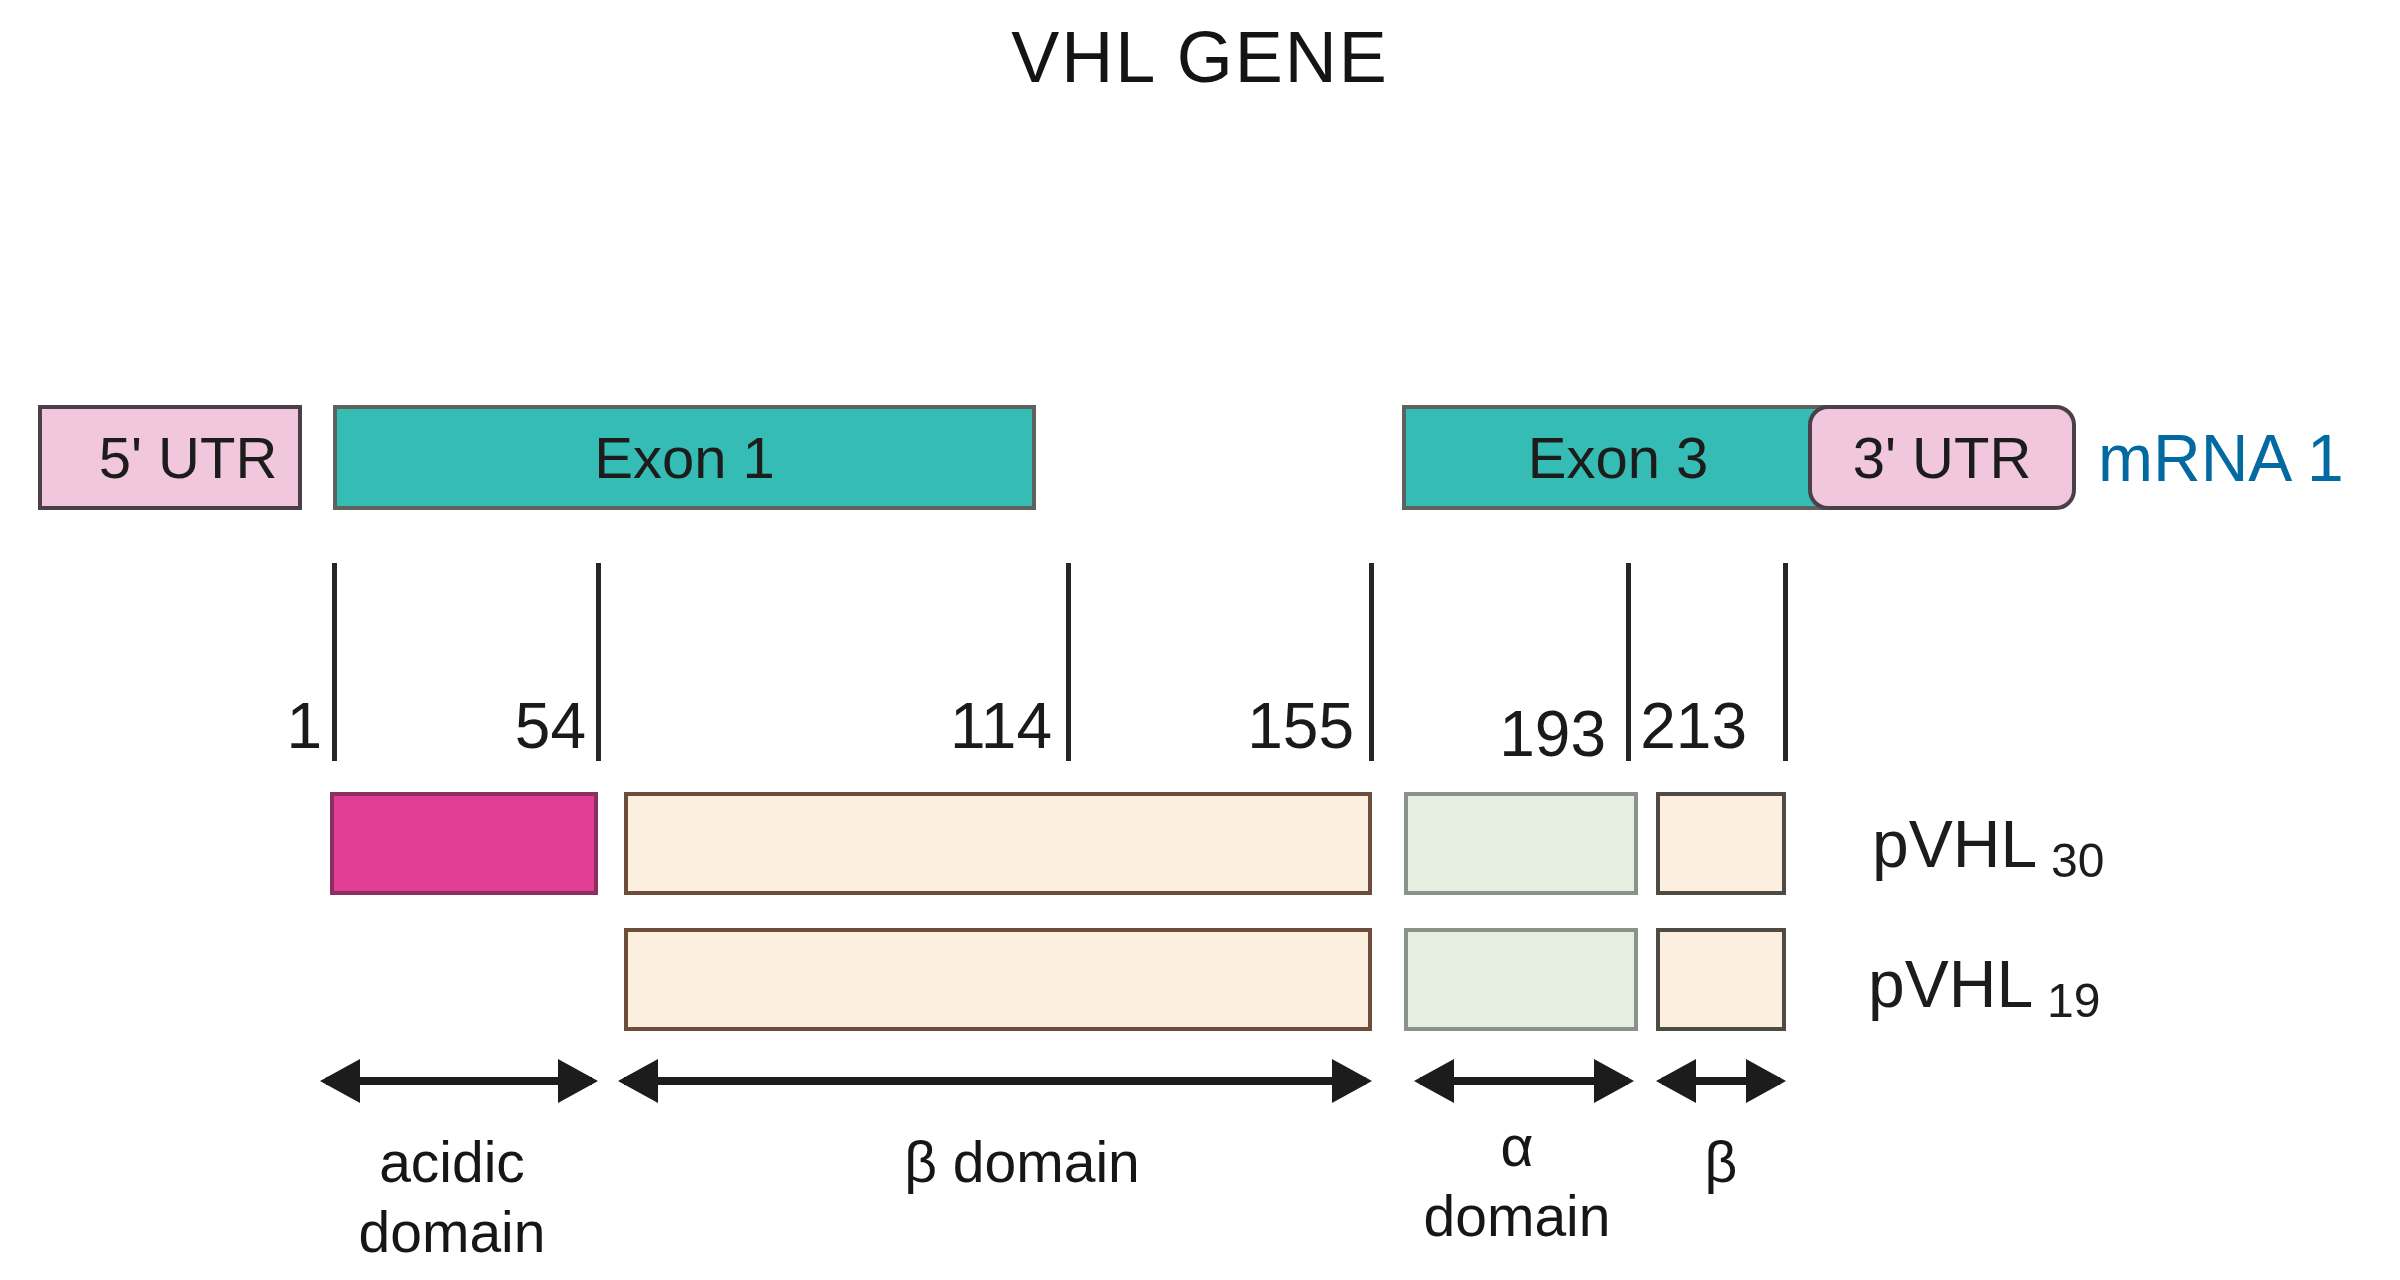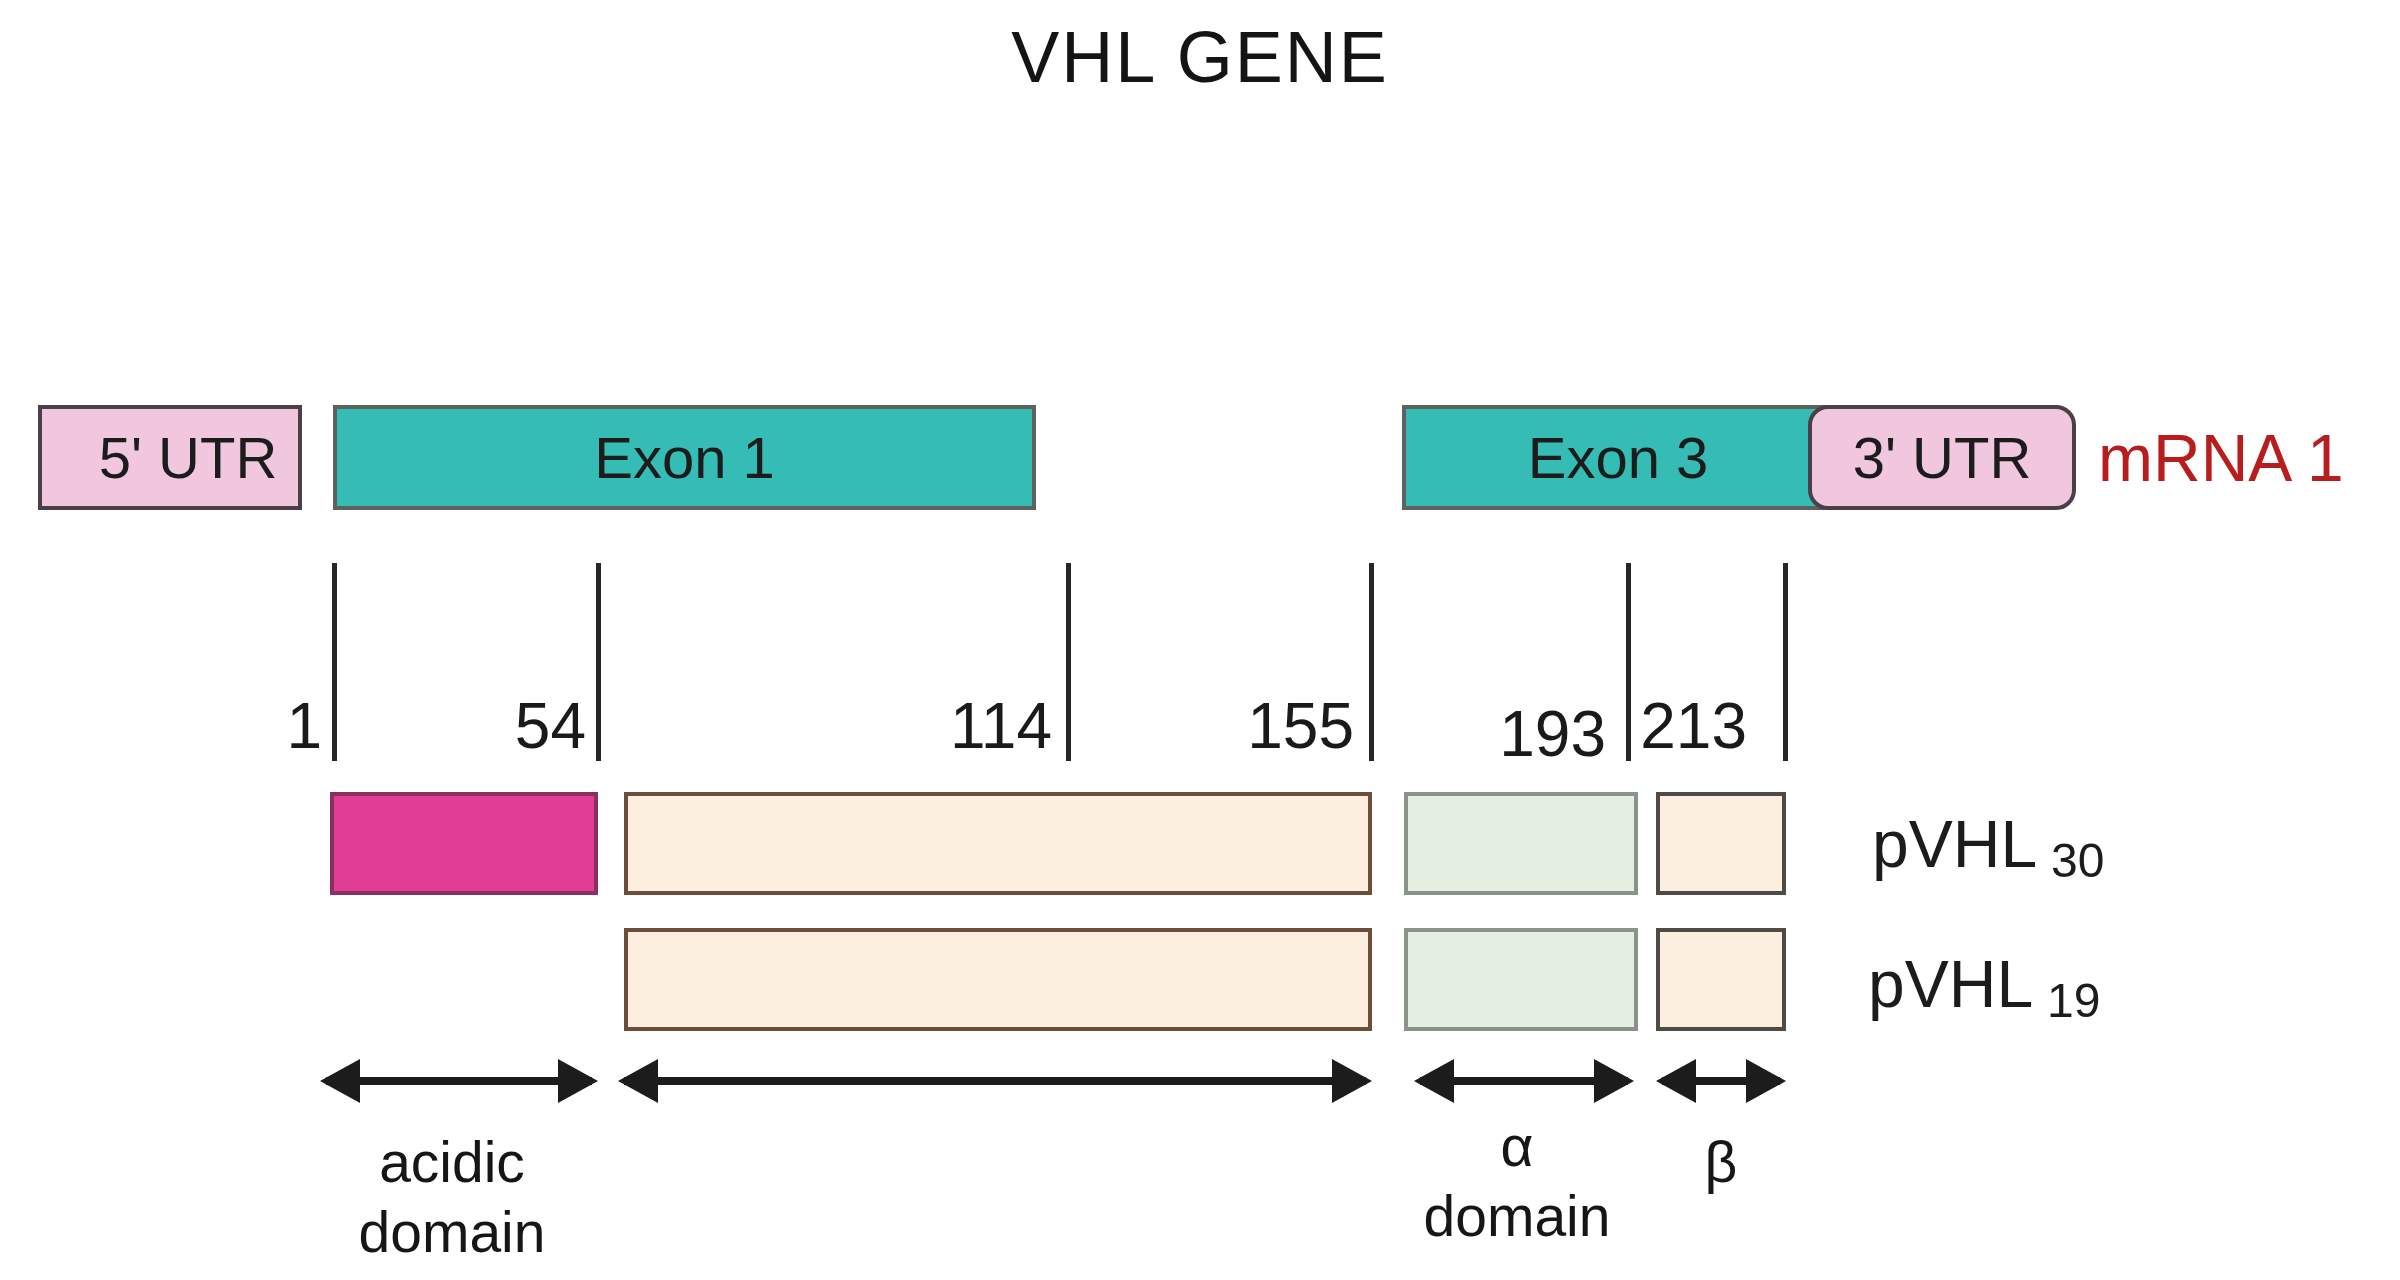--- a/index.html
+++ b/index.html
@@ -21,21 +21,21 @@
     position:absolute;
     box-sizing:border-box;
     display:flex;align-items:center;justify-content:center;
     font-size:58px;
   }
   .mrna-box{height:105px;top:405px;}
   .exon{background:var(--teal);border:4px solid var(--teal_border);}
   .utr{background:var(--pink);border:4px solid var(--pink_border);}
   .track-label{
     position:absolute;
-    font-size:66px;color:#b91c1c;white-space:nowrap;
+    font-size:66px;color:#0369a1;white-space:nowrap;
   }
   .tick{
     position:absolute;top:563px;height:198px;width:5px;
     background:#262626;
   }
   .pos{
     position:absolute;top:694px;
     font-size:64px;line-height:1;
     text-align:right;color:#1a1a1a;
   }
@@ -135,20 +135,23 @@
   <div class="arrow" style="left:1656px;width:130px;">
     <span class="head-l"></span>
     <span class="line"></span>
     <span class="head-r"></span>
   </div>
 
   <div class="dlabel" style="left:202px;width:500px;top:1128px;">
     <div>acidic</div>
     <div>domain</div>
   </div>
+  <div class="dlabel" style="left:772px;width:500px;top:1128px;">
+    <div>β domain</div>
+  </div>
   <div class="dlabel" style="left:1367px;width:300px;top:1112px;">
     <div>α</div>
     <div>domain</div>
   </div>
   <div class="dlabel" style="left:1621px;width:200px;top:1128px;">
     <div>β</div>
   </div>
 
 </div>
 

